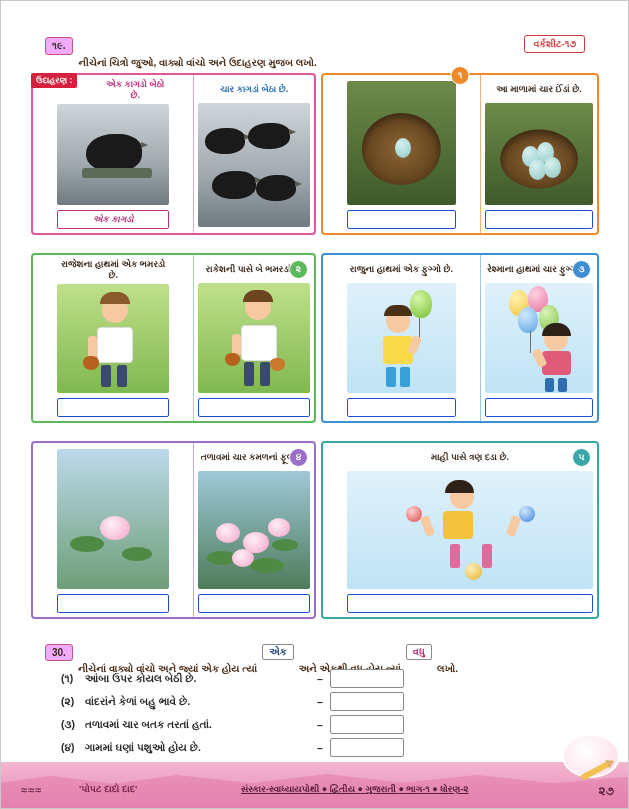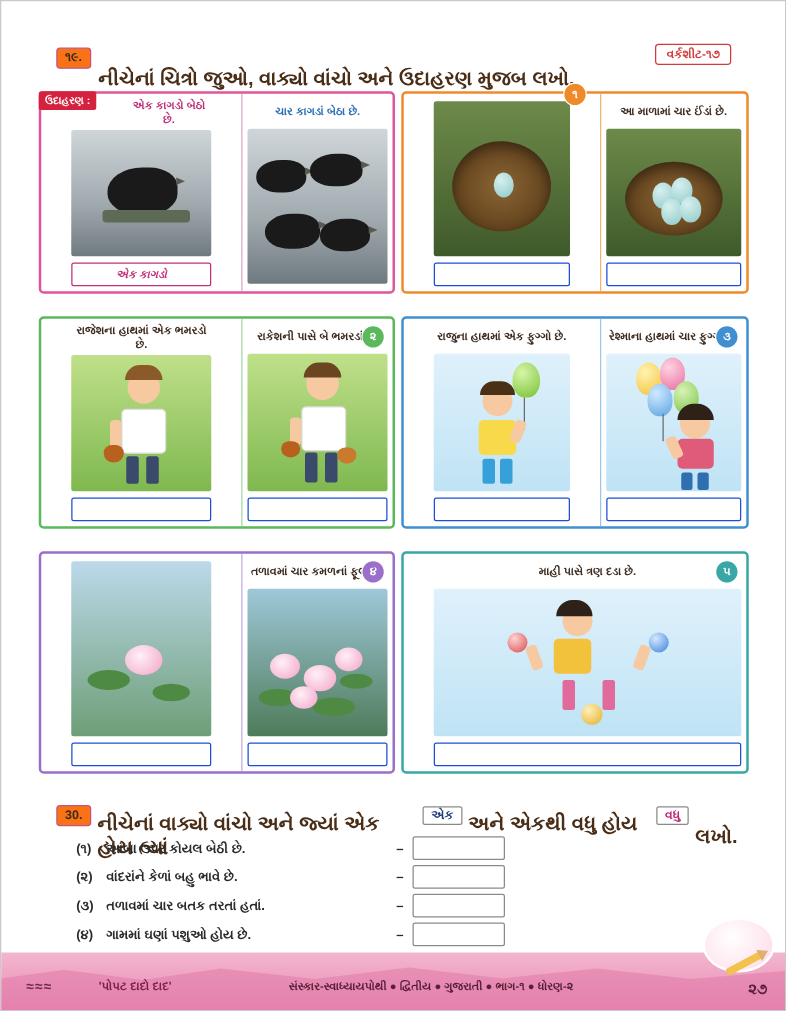--- a/index.html
+++ b/index.html
@@ -14,25 +14,25 @@
     position:absolute;inset:0;
     border:1px solid #c9c9c9;
     box-sizing:border-box;
   }
   
   .qhead{
     position:absolute;left:44px;top:34px;width:540px;height:22px;
     display:flex;align-items:center;gap:6px;
   }
   .qnum{
-    background:#f97316;border:1px solid #c2547f;border-radius:3px;
+    background:#f0abfc;border:1px solid #c2547f;border-radius:3px;
     font-size:10px;font-weight:bold;color:#3b2a1f;padding:2px 6px;
     white-space:nowrap;
   }
-  .qtext{font-size:16px;font-weight:bold;color:#4a2d16;margin-top:34px;}
+  .qtext{font-size:10px;font-weight:bold;color:#4a2d16;margin-top:34px;}
   .worksheet-tag{
     position:absolute;right:0;top:0;
     border:1px solid #d23b3b;border-radius:3px;background:#fff;
     color:#d23b3b;font-size:9.5px;font-weight:bold;padding:2px 8px;
   }
   
   .panel{
     position:absolute;border:2px solid;border-radius:4px;background:#fff;
     box-sizing:border-box;
   }
@@ -145,21 +145,21 @@
   .footwave{
     position:absolute;left:0;bottom:0;width:100%;height:46px;
     background:#e27aa8;
     clip-path:polygon(0 45%,8% 30%,18% 48%,28% 28%,40% 46%,52% 26%,64% 45%,76% 28%,88% 46%,100% 32%,100% 100%,0 100%);
     opacity:.55;
   }
   .footleft{
     position:absolute;left:20px;bottom:12px;font-size:11px;font-weight:bold;color:#6b2b46;letter-spacing:1px;
   }
   .foottitle{position:absolute;left:78px;bottom:13px;font-size:9.5px;font-weight:bold;color:#7a2246;}
-  .footcenter{position:absolute;left:230px;bottom:13px;font-size:9px;font-weight:bold;color:#5a2038;}
+  .footcenter{position:absolute;left:240px;bottom:13px;font-size:9px;font-weight:bold;color:#5a2038;text-decoration:underline;}
   .pagenum{position:absolute;right:14px;bottom:10px;font-size:12px;font-weight:bold;color:#5a2038;}
   .footcircle{
     position:absolute;right:8px;bottom:30px;width:54px;height:40px;border-radius:50%;
     background:radial-gradient(circle at 40% 35%,#ffffff,#ffd9e8);
     border:2px solid #fff;
   }
   .pencil{position:absolute;right:18px;bottom:34px;width:30px;height:6px;background:#f2c14e;transform:rotate(-28deg);border-radius:1px;}
   .pencil:after{content:"";position:absolute;right:-7px;top:-2px;border-left:8px solid #e0b070;border-top:5px solid transparent;border-bottom:5px solid transparent;}
 </style>
 </head>

